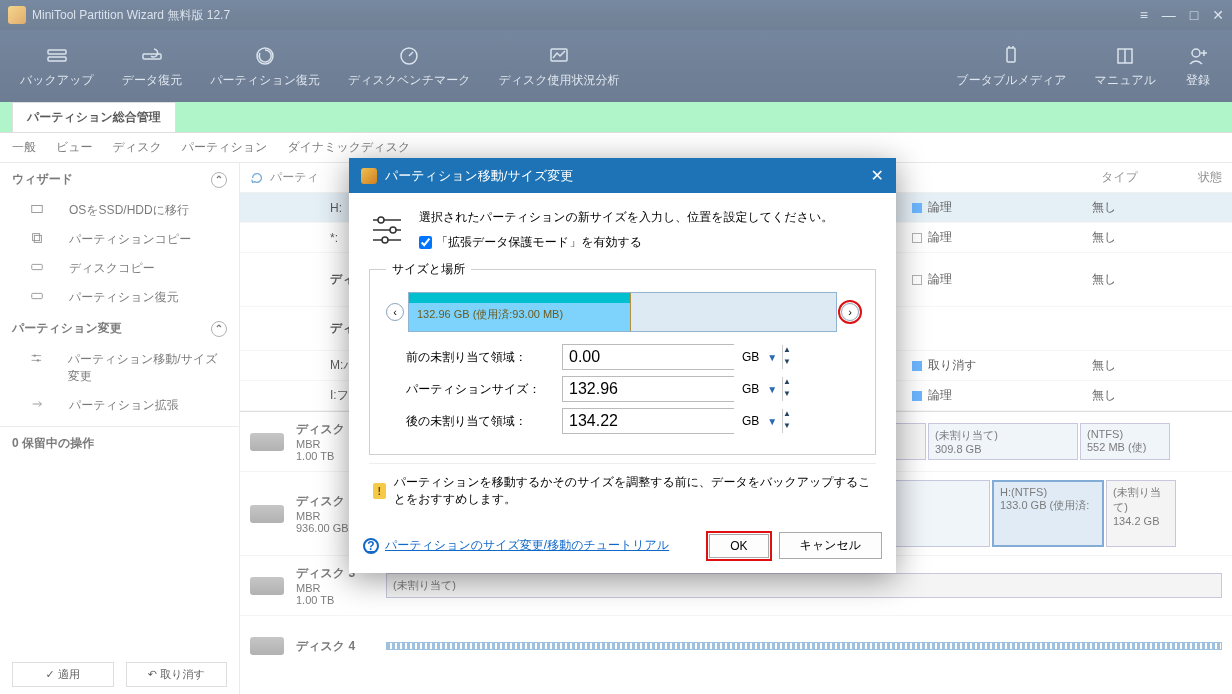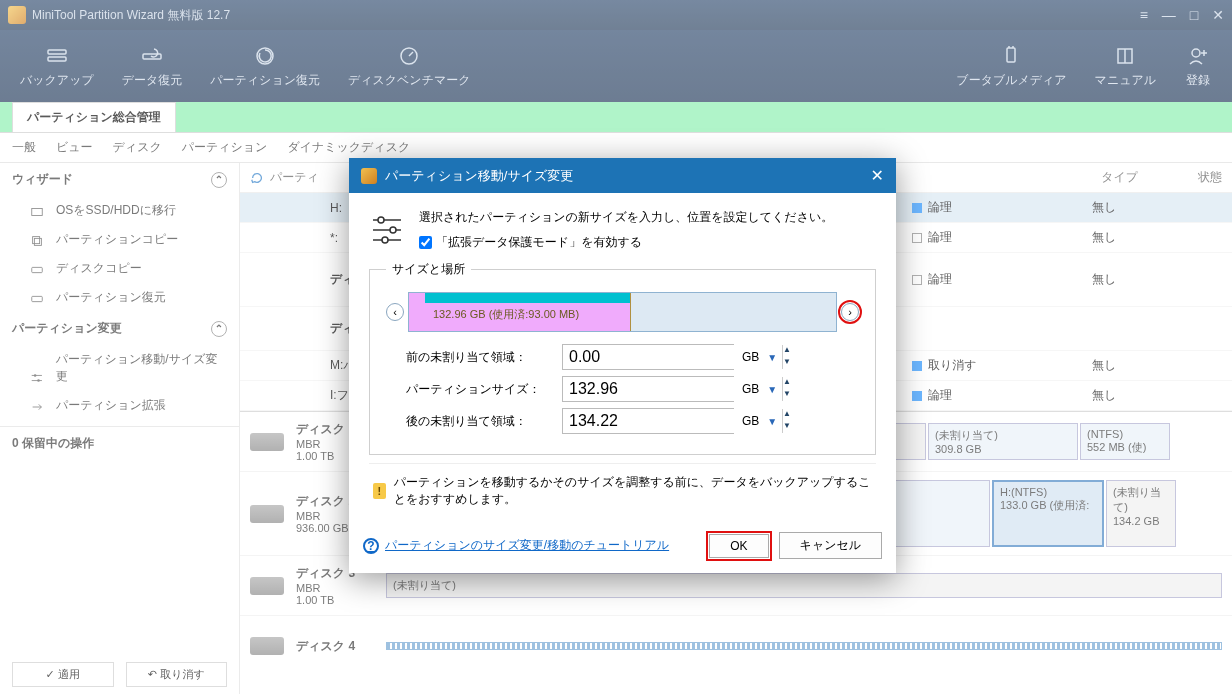--- a/index.html
+++ b/index.html
@@ -11,21 +11,21 @@
 .toolbar { height: 72px; background: linear-gradient(#2a456a, #1f3758); display: flex; align-items: center; padding: 0 6px; color: #d0dae8; font-size: 12px; }
 .toolbar .tbtn { display: flex; flex-direction: column; align-items: center; gap: 4px; padding: 6px 14px; cursor: pointer; }
 .toolbar .spacer { flex: 1; }
 .toolbar svg { width: 28px; height: 24px; }
 .tabs-row { background: #86efac; border-bottom: 1px solid #ccc; padding-left: 12px; }
 .tabs-row .tab { display: inline-block; padding: 6px 14px; font-size: 12px; border: 1px solid #ccc; border-bottom: none; background: #fff; font-weight: bold; }
 .menu-row { background: #fff; border-bottom: 1px solid #ddd; padding: 6px 12px; font-size: 12px; color: #333; display: flex; gap: 20px; }
 .main { display: flex; height: calc(100% - 30px - 72px - 30px - 28px); background: #fff; }
 .sidebar { width: 240px; border-right: 1px solid #e0e0e0; font-size: 12px; color: #333; }
 .sidebar .sec-head { padding: 8px 12px; font-weight: bold; display: flex; justify-content: space-between; align-items: center; }
-.sidebar .item { padding: 6px 14px 6px 30px; display: flex; align-items: flex-end; gap: 12px; cursor: pointer; }
+.sidebar .item { padding: 6px 14px 6px 30px; display: flex; align-items: flex-start; gap: 25px; cursor: pointer; }
 .sidebar .item svg { width: 14px; height: 14px; }
 .sidebar .bottom-btns { display: flex; gap: 12px; padding: 12px; }
 .sidebar .bottom-btns button { flex:1; padding: 4px 6px; font-size: 11px; background: #fff; border: 1px solid #ccc; cursor: pointer; }
 .content { flex: 1; padding: 0; overflow: hidden; background: #fff; }
 .content-header { display: flex; padding: 6px 10px; border-bottom: 1px solid #e8e8e8; font-size: 12px; color: #555; align-items: center; gap: 6px; }
 .content-header .cols { margin-left: auto; display: flex; gap: 60px; }
 .disk-row { display: flex; border-bottom: 1px solid #eee; padding: 8px 10px; font-size: 12px; color: #333; align-items: center; min-height: 60px; }
 .disk-row .diskicon { width: 34px; height: 18px; background: linear-gradient(#a8a8a8,#888); border-radius: 3px; margin-right: 12px; }
 .disk-row .meta { width: 90px; }
 .disk-row .meta .dn { font-weight: bold; }
@@ -45,21 +45,21 @@
 .dialog .dtitle { background: #1d73b5; color: #fff; padding: 8px 12px; display: flex; align-items: center; gap: 8px; font-size: 13px; }
 .dialog .dtitle .dlogo { width: 16px; height: 16px; background: linear-gradient(135deg,#f0c050,#d08020); border-radius: 3px; }
 .dialog .dtitle .dx { margin-left: auto; font-size: 16px; cursor: pointer; }
 .dialog .dbody { padding: 16px 20px 12px; }
 .dialog .intro { display: flex; gap: 14px; margin-bottom: 10px; }
 .dialog .intro .sliders { width: 36px; }
 .dialog fieldset { border: 1px solid #cfcfcf; padding: 14px 16px; margin-top: 6px; }
 .dialog legend { padding: 0 6px; }
 .szbar { display: flex; align-items: center; gap: 4px; }
 .szbar .trk { flex:1; height: 40px; position: relative; background: #dde9f3; border: 1px solid #8fb3d1; }
-.szbar .trk .used { position:absolute; left:0; top:0; bottom:0; width:52%; background: #f0abfc; border-right:1px solid #b09040; display:flex; flex-direction:column;padding-left:16px; }
+.szbar .trk .used { position:absolute; left:0; top:0; bottom:0; width:52%; background: #7dd3fc; border-right:1px solid #b09040; display:flex; flex-direction:column; }
 .szbar .trk .used .strip { height: 10px; background: #00c0d0; }
 .szbar .trk .used .lbl { padding: 4px 8px; font-size: 11px; color: #6a5a20; }
 .szbar .nav { width: 18px; height: 18px; border: 1px solid #8aa6bf; border-radius: 50%; display:flex; align-items:center; justify-content:center; font-size:11px; cursor:pointer; }
 .szbar .nav.red { outline: 2px solid #e01010; outline-offset: 1px; }
 .fields { margin-top: 12px; }
 .frow { display: flex; align-items: center; margin: 6px 0; }
 .frow label { width: 176px; padding-left: 20px; }
 .frow .ninput { width: 172px; display:flex; border:1px solid #bbb; }
 .frow .ninput input { border:none; flex:1; padding: 3px 6px; font-size:16px; outline:none; }
 .frow .ninput .spin { width:18px; display:flex; flex-direction:column; border-left:1px solid #ccc; }
@@ -112,20 +112,27 @@
       </svg>
     <span>パーティション復元</span>
   </div>
   <div class="tbtn">
     <svg viewBox="0 0 24 24">
         <circle cx="12" cy="12" r="8" fill="none" stroke="#c8d4e3" stroke-width="1.5"></circle>
         <line x1="12" y1="12" x2="16" y2="8" stroke="#c8d4e3" stroke-width="1.5"></line>
       </svg>
     <span>ディスクベンチマーク</span>
   </div>
+  <div class="tbtn">
+    <svg viewBox="0 0 24 24">
+        <rect x="4" y="5" width="16" height="12" rx="1" fill="none" stroke="#c8d4e3" stroke-width="1.5"></rect>
+        <polyline points="6,14 10,9 13,12 18,7" fill="none" stroke="#c8d4e3" stroke-width="1.5"></polyline>
+      </svg>
+    <span>ディスク使用状況分析</span>
+  </div>
   <div class="spacer"></div>
   <div class="tbtn">
     <svg viewBox="0 0 24 24">
         <rect x="8" y="4" width="8" height="14" rx="1" fill="none" stroke="#c8d4e3" stroke-width="1.5"></rect>
         <line x1="10" y1="2" x2="10" y2="4" stroke="#c8d4e3" stroke-width="1.5"></line>
         <line x1="14" y1="2" x2="14" y2="4" stroke="#c8d4e3" stroke-width="1.5"></line>
       </svg>
     <span>ブータブルメディア</span>
   </div>
   <div class="tbtn">

